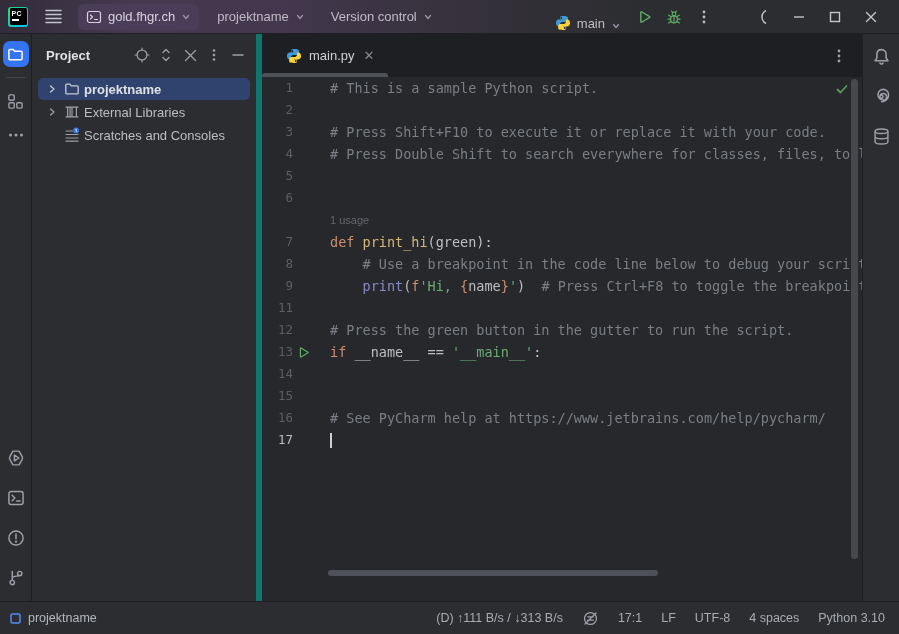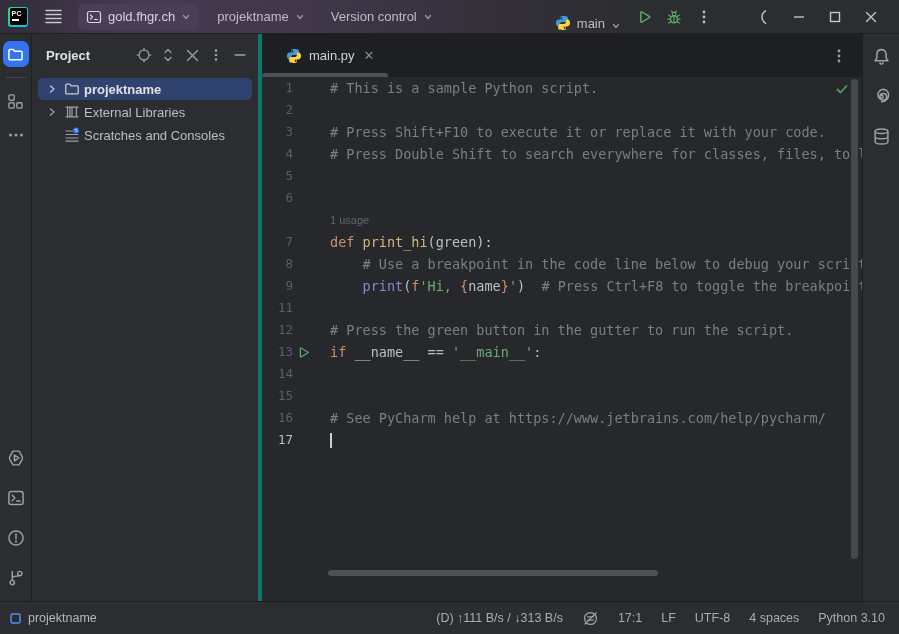--- a/index.html
+++ b/index.html
@@ -33,21 +33,21 @@
   .main { flex:1; display:flex; min-height:0; }
 
   .left-strip { width:32px; flex:0 0 32px; border-right:1px solid #1e1f22; background:#2b2d30;
     display:flex; flex-direction:column; align-items:center; padding:7px 0 14px 0; color:#9da0a8; }
   .strip-btn { width:26px; height:26px; display:flex; align-items:center; justify-content:center; border-radius:7px; margin-bottom:8px; }
   .strip-btn.active { background:#3574f0; color:#fff; }
   .strip-div { width:20px; height:1px; background:#43454a; margin:2px 0 10px 0; }
   .strip-spacer { flex:1; }
   .strip-bottom { display:flex; flex-direction:column; align-items:center; gap:22px; }
 
-  .project-panel { width:230px; flex:0 0 230px; border-right:4px solid #0f766e; background:#2b2d30;
+  .project-panel { width:230px; flex:0 0 230px; border-right:6px solid #0f766e; background:#2b2d30;
     display:flex; flex-direction:column; }
   .pp-header { height:42px; display:flex; align-items:center; padding:0 6px 0 14px; }
   .pp-title { font-size:13px; font-weight:bold; color:#dfe1e5; }
   .pp-icons { margin-left:auto; display:flex; align-items:center; color:#9da0a8; }
   .pp-icons .icon-btn { width:24px; height:24px; }
   .tree { padding:2px 6px; font-size:13px; }
   .tree-row { height:22px; display:flex; align-items:center; gap:4px; border-radius:5px; padding:0 4px 0 6px; margin-bottom:1px; }
   .tree-row.selected { background:#2f436e; }
   .tree-row .tw { width:16px; height:16px; display:flex; align-items:center; justify-content:center; flex:0 0 16px; color:#9da0a8; }
   .tree-label { color:#bcbec4; white-space:nowrap; }

